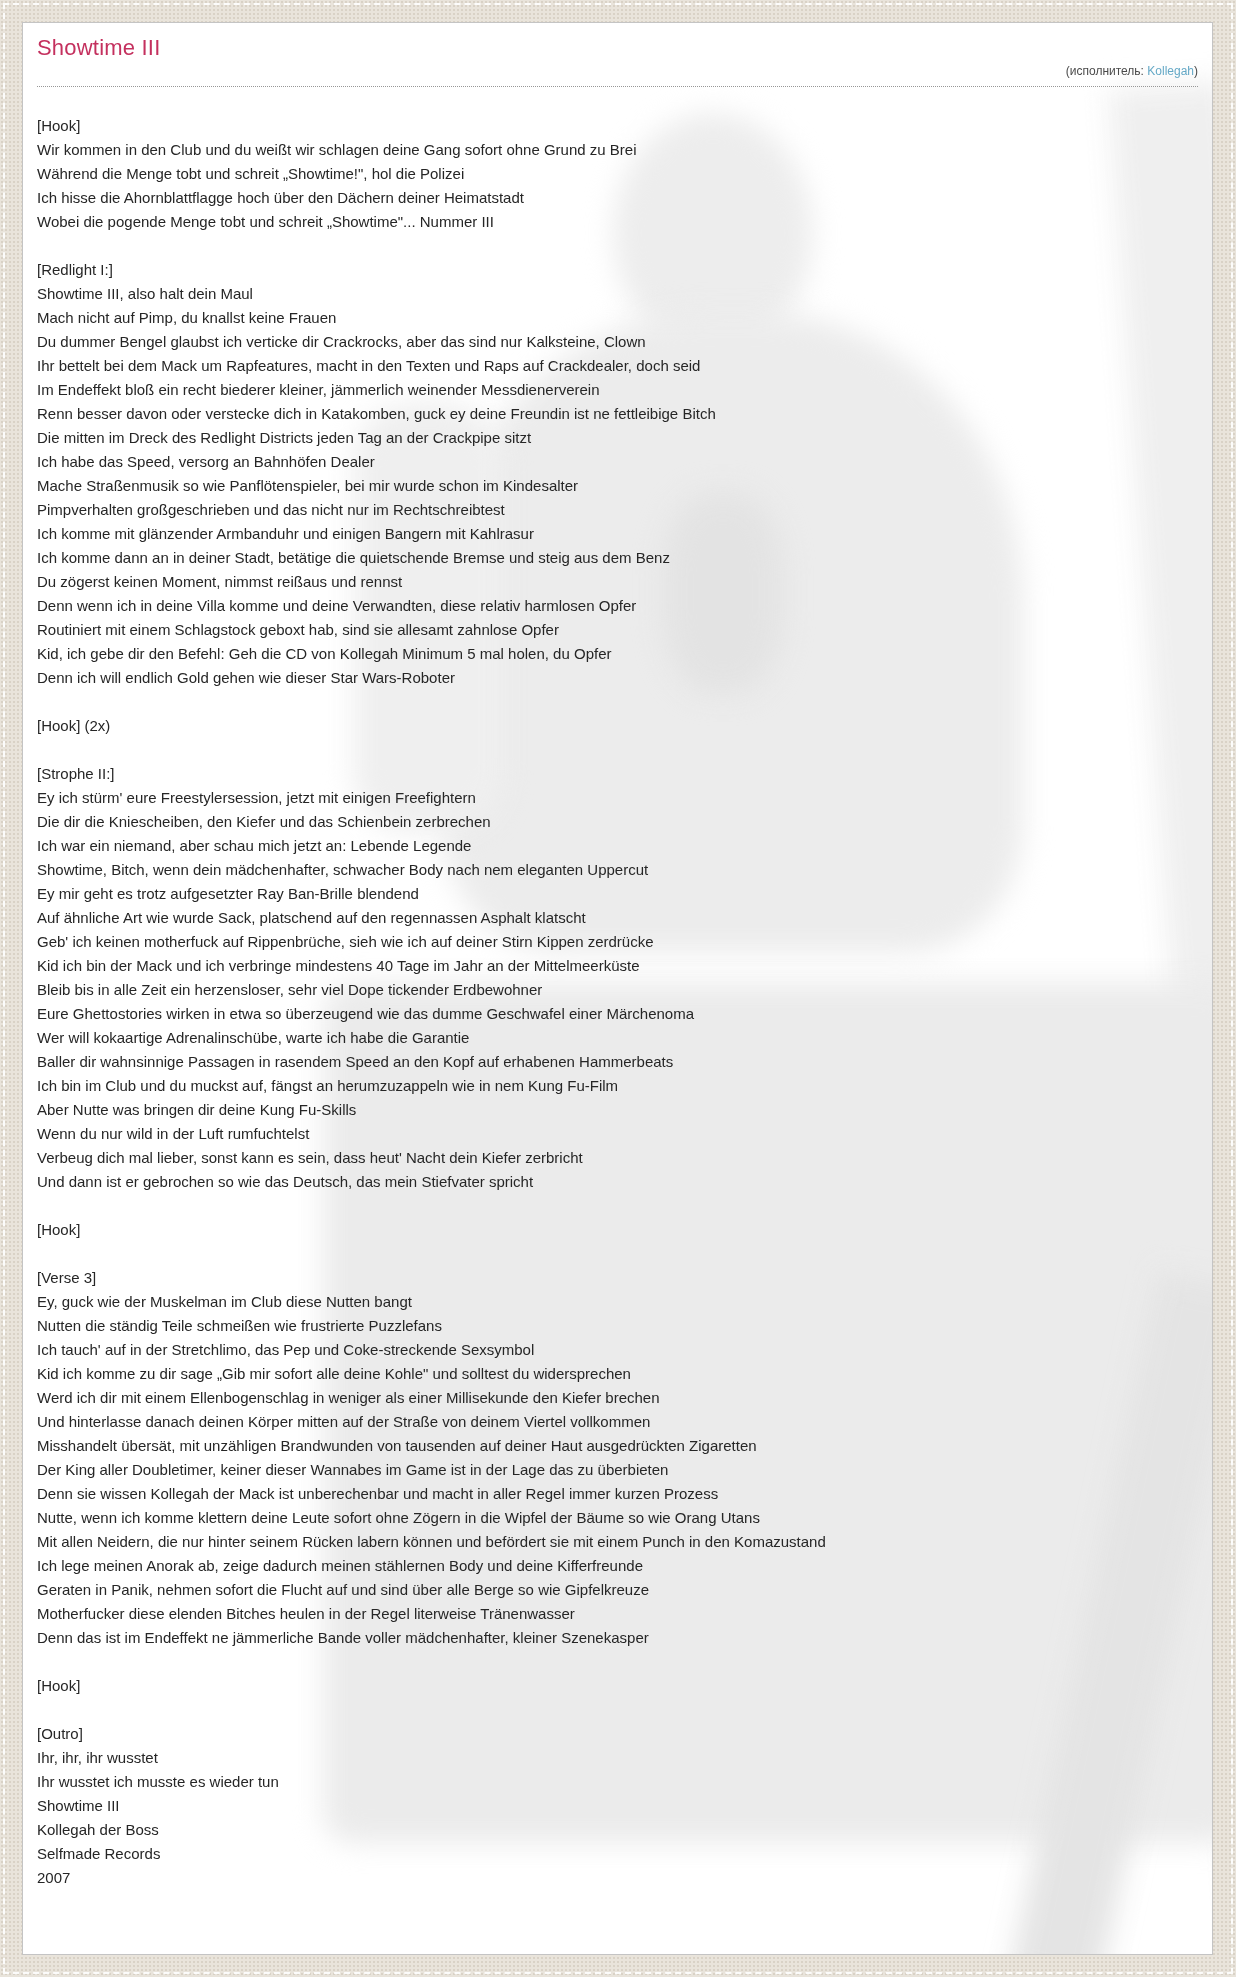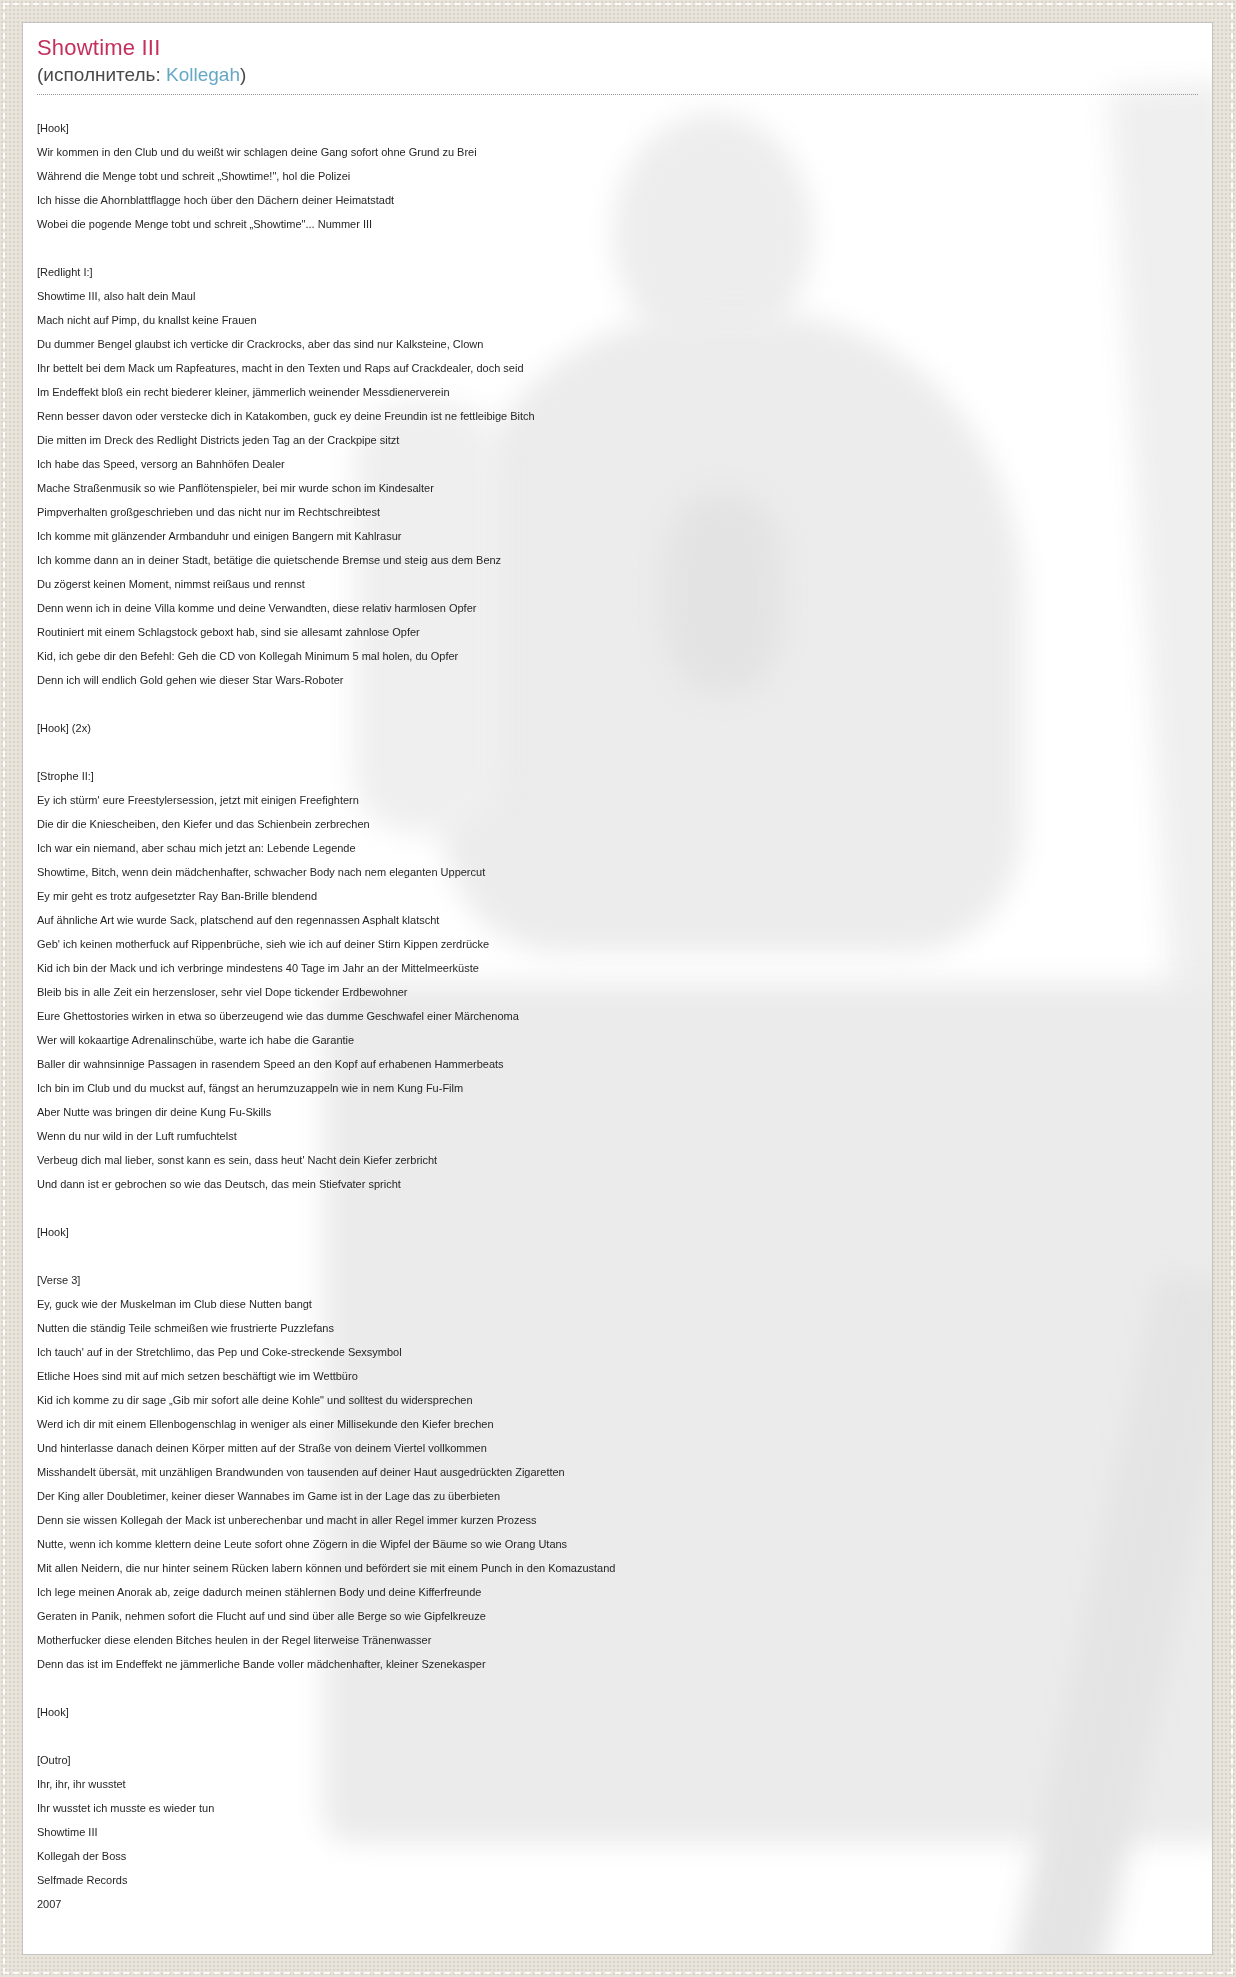--- a/index.html
+++ b/index.html
@@ -38,29 +38,30 @@
 
   .inner { position: relative; z-index: 2; padding: 12px 14px 0 14px; }
 
   h1.page-title {
     margin: 0 0 3px 0;
     font-size: 22px; font-weight: 400;
     color: var(--title-accent, #c4305e);
     letter-spacing: 0.2px;
   }
   .artist-line {
-    font-size: 19px; color: #4a4a4a;
+    font-size: 12px; color: #4a4a4a;
     padding-bottom: 8px;
     border-bottom: 1px dotted #979797;
+    text-align: right;
   }
   .artist-line a { color: var(--artist-link, #64a8c6); text-decoration: none; cursor: pointer; }
 
   .lyrics {
-    margin-top: 21px;
-    font-size: 11px;
+    margin-top: 27px;
+    font-size: 15px;
     line-height: 24px;
     color: var(--body-text, #262626);
     white-space: nowrap;
   }
   .section + .section { margin-top: 24px; }
   .line { min-height: 24px; }
 </style>
 </head>
 <body>
 
@@ -134,21 +135,20 @@
           <div class="line">Und dann ist er gebrochen so wie das Deutsch, das mein Stiefvater spricht</div>
         </div>
         <div class="section">
           <div class="line header">[Hook]</div>
         </div>
         <div class="section">
           <div class="line header">[Verse 3]</div>
           <div class="line">Ey, guck wie der Muskelman im Club diese Nutten bangt</div>
           <div class="line">Nutten die ständig Teile schmeißen wie frustrierte Puzzlefans</div>
           <div class="line">Ich tauch' auf in der Stretchlimo, das Pep und Coke-streckende Sexsymbol</div>
-          <div class="line">Etliche Hoes sind mit auf mich setzen beschäftigt wie im Wettbüro</div>
           <div class="line">Kid ich komme zu dir sage „Gib mir sofort alle deine Kohle" und solltest du widersprechen</div>
           <div class="line">Werd ich dir mit einem Ellenbogenschlag in weniger als einer Millisekunde den Kiefer brechen</div>
           <div class="line">Und hinterlasse danach deinen Körper mitten auf der Straße von deinem Viertel vollkommen</div>
           <div class="line">Misshandelt übersät, mit unzähligen Brandwunden von tausenden auf deiner Haut ausgedrückten Zigaretten</div>
           <div class="line">Der King aller Doubletimer, keiner dieser Wannabes im Game ist in der Lage das zu überbieten</div>
           <div class="line">Denn sie wissen Kollegah der Mack ist unberechenbar und macht in aller Regel immer kurzen Prozess</div>
           <div class="line">Nutte, wenn ich komme klettern deine Leute sofort ohne Zögern in die Wipfel der Bäume so wie Orang Utans</div>
           <div class="line">Mit allen Neidern, die nur hinter seinem Rücken labern können und befördert sie mit einem Punch in den Komazustand</div>
           <div class="line">Ich lege meinen Anorak ab, zeige dadurch meinen stählernen Body und deine Kifferfreunde</div>
           <div class="line">Geraten in Panik, nehmen sofort die Flucht auf und sind über alle Berge so wie Gipfelkreuze</div>

